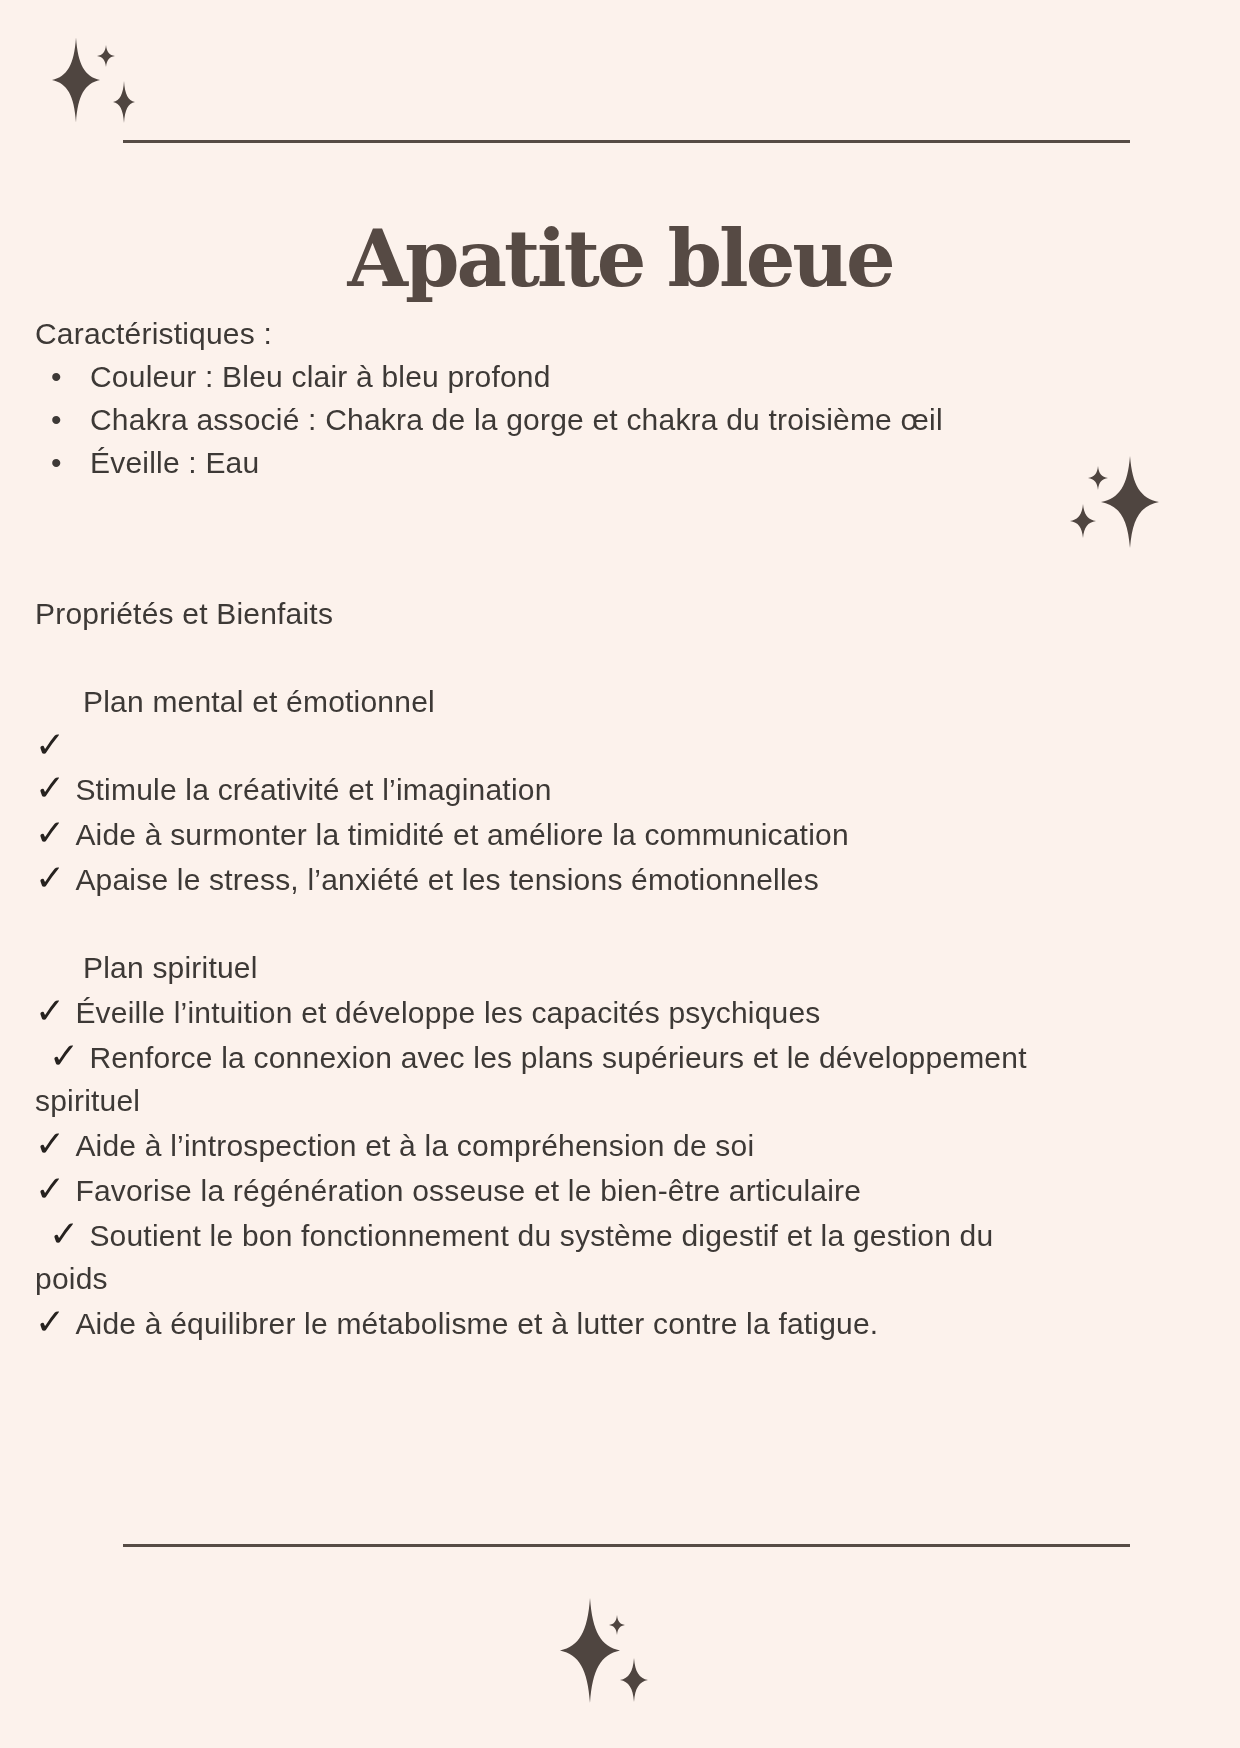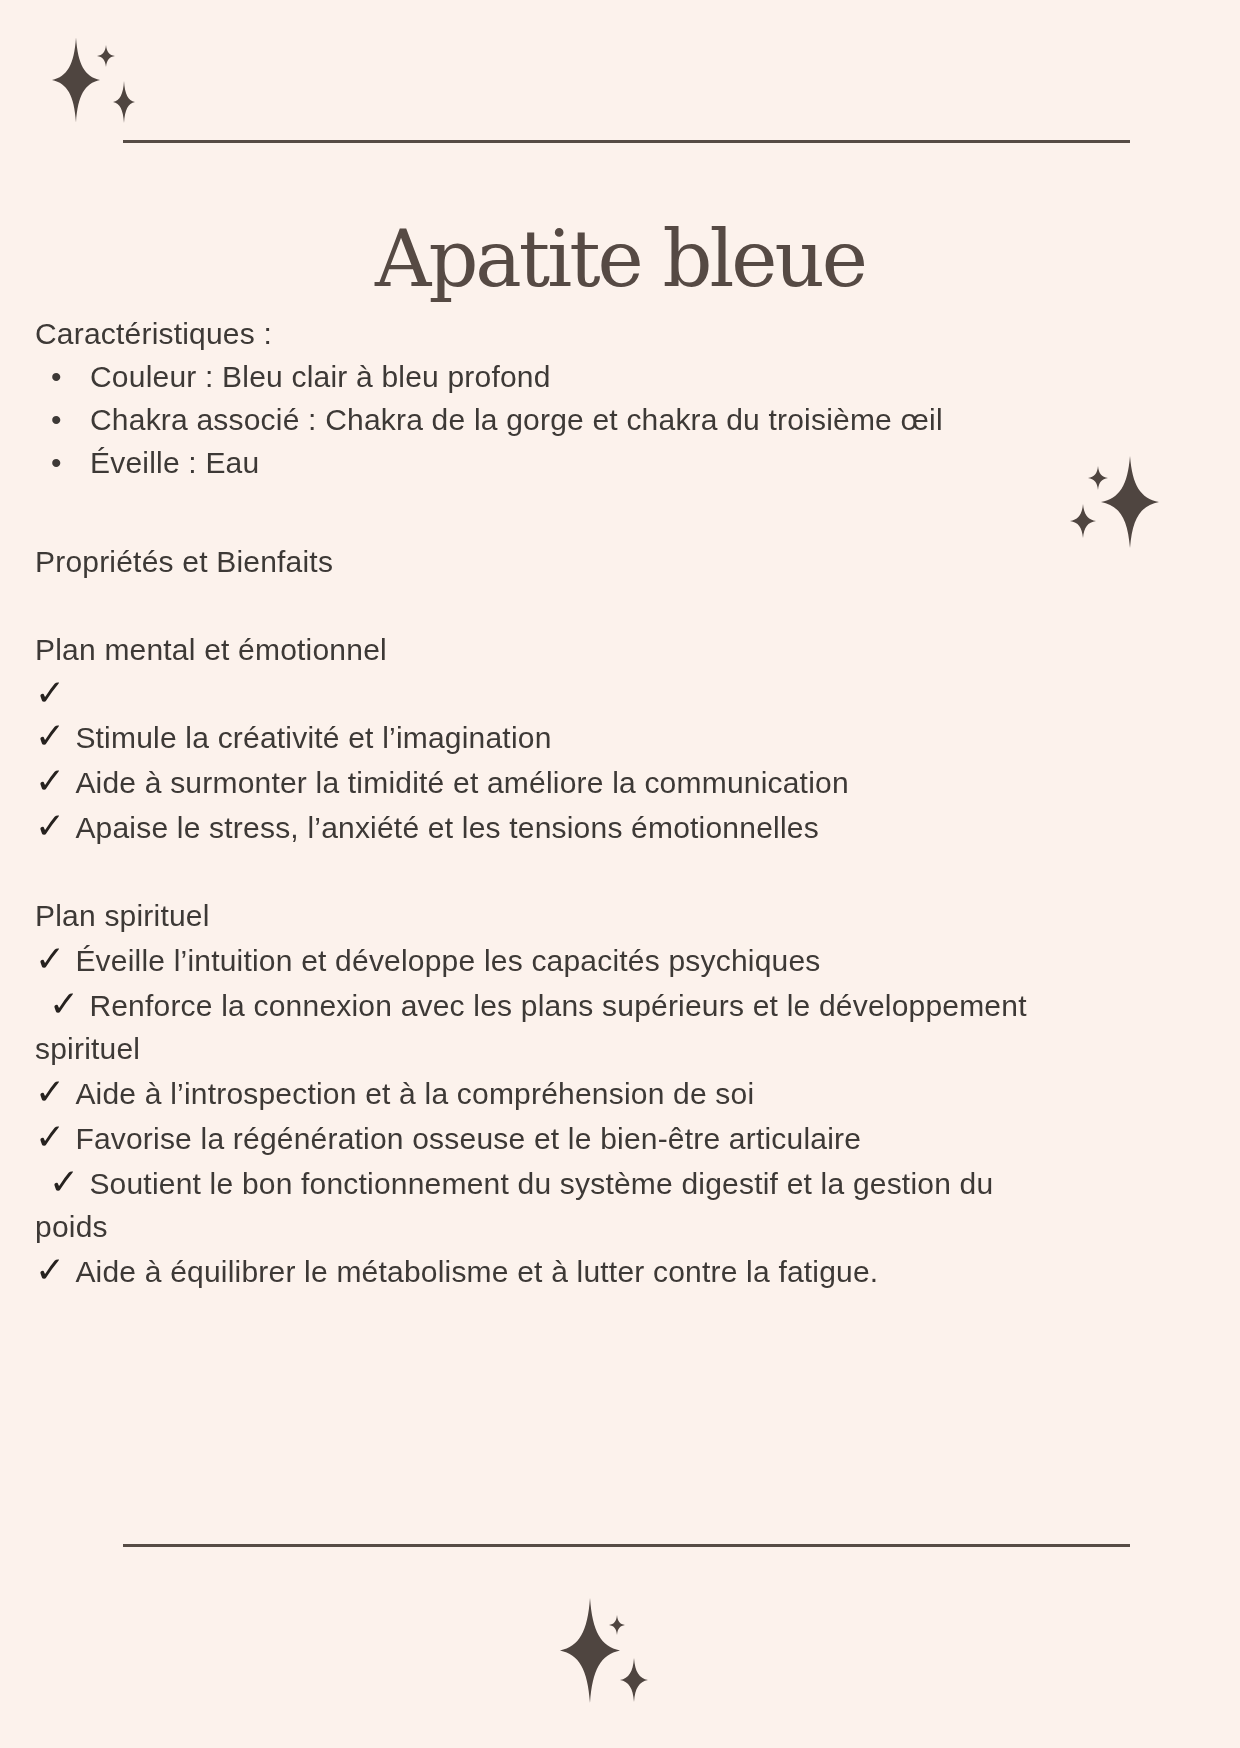--- a/index.html
+++ b/index.html
@@ -11,34 +11,34 @@
     position:relative;
     overflow:hidden;
   }
   .rule{position:absolute;left:123px;width:1007px;height:3px;background:#564c45;}
   .rule-top{top:140px;}
   .rule-bottom{top:1544px;}
   .title{
     position:absolute;top:168px;left:0;width:100%;
     text-align:center;
     font-family:"DejaVu Serif", serif;
-    font-weight:400;
+    font-weight:700;
     font-size:78px;line-height:78px;
     letter-spacing:-3px;
     color:#564a44;
   }
   .content{
     position:absolute;left:35px;top:312px;width:1180px;
     font-size:30px;line-height:43px;
     letter-spacing:.2px;
   }
   .bullet-row{display:flex;}
   .dot{flex:0 0 55px;padding-left:16px;box-sizing:border-box;color:#3d3936;}
-  .props-heading{margin-top:56px;}
-  .section-heading{margin-top:45px;}
+  .props-heading{margin-top:108px;}
+  .section-heading{margin-top:45px;margin-left:48px;}
   .check-line{display:flex;align-items:baseline;}
   .check-line.indent{padding-left:14px;}
   .check{
     font-family:"DejaVu Sans", sans-serif;
     font-weight:700;font-size:36px;line-height:43px;
     color:#26221f;margin-right:10px;
   }
   .line-text{line-height:43px;}
   .sparkles{position:absolute;}
   .sparkles path{fill:#4f4540;}

